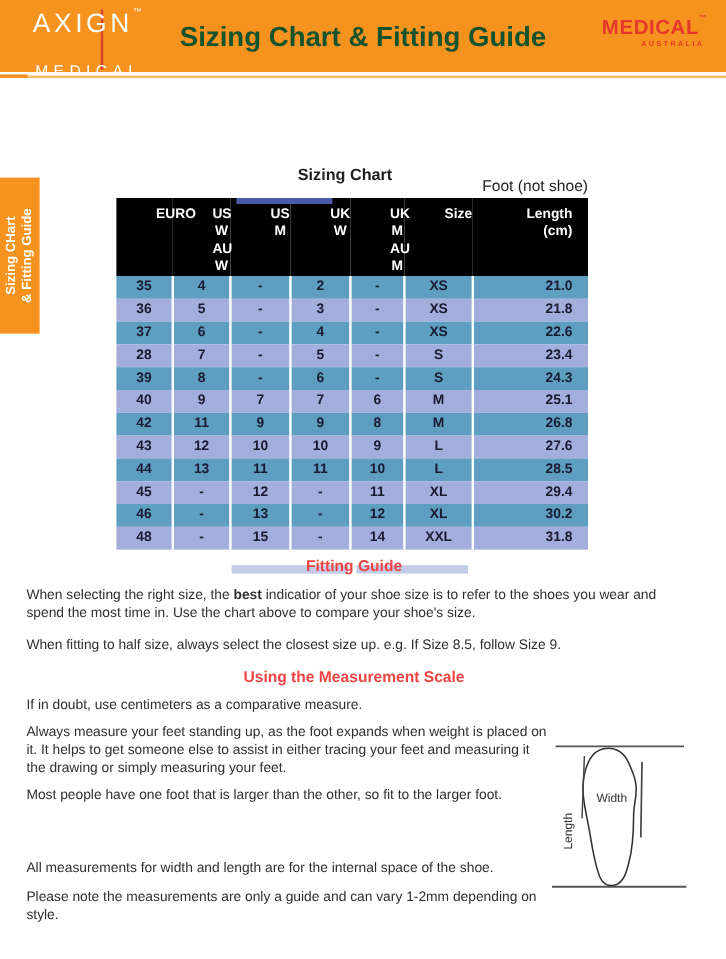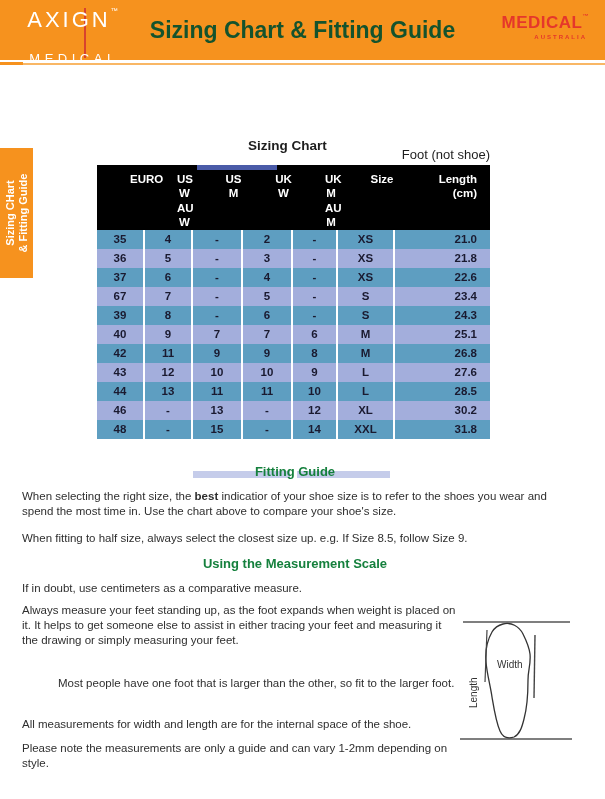--- a/index.html
+++ b/index.html
@@ -47,21 +47,21 @@
                     color:#1a1a30; border-right:2px solid #fff; padding:0; }
   table.sizing td:last-child { border-right:none; }
   table.sizing tbody tr:nth-child(odd)  td { background:#5E9EC1; }
   table.sizing tbody tr:nth-child(even) td { background:#A3AEDC; }
 
   .table-artifact { position:absolute; background:#C5CCEA; }
   .header-artifact { position:absolute; background:#4A5BA8; }
 
   
   .h-center { position:absolute; left:0; width:590px; text-align:center;
-              font-size:13px; font-weight:700; color:#15803d; }
+              font-size:13px; font-weight:700; color:#ef4444; }
   .para { position:absolute; left:22px; font-size:11.5px; line-height:1.32; color:#2f2f2f; }
   .para b { font-weight:700; }
 
   
   .foot-diagram { position:absolute; left:455px; top:612px; }
 </style>
 </head>
 <body>
 
 <div class="page">
@@ -155,21 +155,21 @@
         <tr>
           <td>37</td>
           <td>6</td>
           <td>-</td>
           <td>4</td>
           <td>-</td>
           <td>XS</td>
           <td class="col-length">22.6</td>
         </tr>
         <tr>
-          <td>67</td>
+          <td>28</td>
           <td>7</td>
           <td>-</td>
           <td>5</td>
           <td>-</td>
           <td>S</td>
           <td class="col-length">23.4</td>
         </tr>
         <tr>
           <td>39</td>
           <td>8</td>
@@ -209,20 +209,29 @@
         <tr>
           <td>44</td>
           <td>13</td>
           <td>11</td>
           <td>11</td>
           <td>10</td>
           <td>L</td>
           <td class="col-length">28.5</td>
         </tr>
         <tr>
+          <td>45</td>
+          <td>-</td>
+          <td>12</td>
+          <td>-</td>
+          <td>11</td>
+          <td>XL</td>
+          <td class="col-length">29.4</td>
+        </tr>
+        <tr>
           <td>46</td>
           <td>-</td>
           <td>13</td>
           <td>-</td>
           <td>12</td>
           <td>XL</td>
           <td class="col-length">30.2</td>
         </tr>
         <tr>
           <td>48</td>
@@ -240,21 +249,21 @@
   <div class="table-artifact" style="left:193px; top:471px; width:97px; height:7px;"></div>
   <div class="table-artifact" style="left:297px; top:471px; width:93px; height:7px;"></div>
 
   <div class="h-center" style="top:464px;">Fitting Guide</div>
   <p class="para" style="top:489px; width:556px;"><span>When selecting the right size, the </span><b>best</b><span> indicatior of your shoe size is to refer to the shoes you wear and spend the most time in. Use the chart above to compare your shoe's size.</span></p>
   <p class="para" style="top:531px; width:560px;">When fitting to half size, always select the closest size up. e.g. If Size 8.5, follow Size 9.</p>
 
   <div class="h-center" style="top:556px;">Using the Measurement Scale</div>
   <p class="para" style="top:581px; width:520px;">If in doubt, use centimeters as a comparative measure.</p>
   <p class="para" style="top:603px; width:438px;">Always measure your feet standing up, as the foot expands when weight is placed on it. It helps to get someone else to assist in either tracing your feet and measuring it the drawing or simply measuring your feet.</p>
-  <p class="para" style="top:676px; width:450px;margin-left:36px;">Most people have one foot that is larger than the other, so fit to the larger foot.</p>
+  <p class="para" style="top:656px; width:450px;">Most people have one foot that is larger than the other, so fit to the larger foot.</p>
   <p class="para" style="top:717px; width:450px;">All measurements for width and length are for the internal space of the shoe.</p>
   <p class="para" style="top:741px; width:428px;">Please note the measurements are only a guide and can vary 1-2mm depending on style.</p>
 
   <svg class="foot-diagram" width="120" height="135" viewBox="0 0 120 135">
     <line x1="8" y1="10" x2="115" y2="10" stroke="#555" stroke-width="1.6"></line>
     <line x1="5" y1="127" x2="117" y2="127" stroke="#555" stroke-width="1.6"></line>
     <path d="M 48 12 C 56 10, 64 14, 68 22 C 71 28, 74 34, 75 42 C 76 52, 73 58, 73 68
              C 73 82, 72 96, 69 107 C 67 115, 65 122, 59 125 C 53 127, 48 126, 45 119
              C 41 110, 39 97, 37 85 C 35 72, 32 62, 31 50 C 30 38, 33 27, 37 20
              C 40 15, 44 13, 48 12 Z" fill="none" stroke="#333" stroke-width="1.3"></path>

